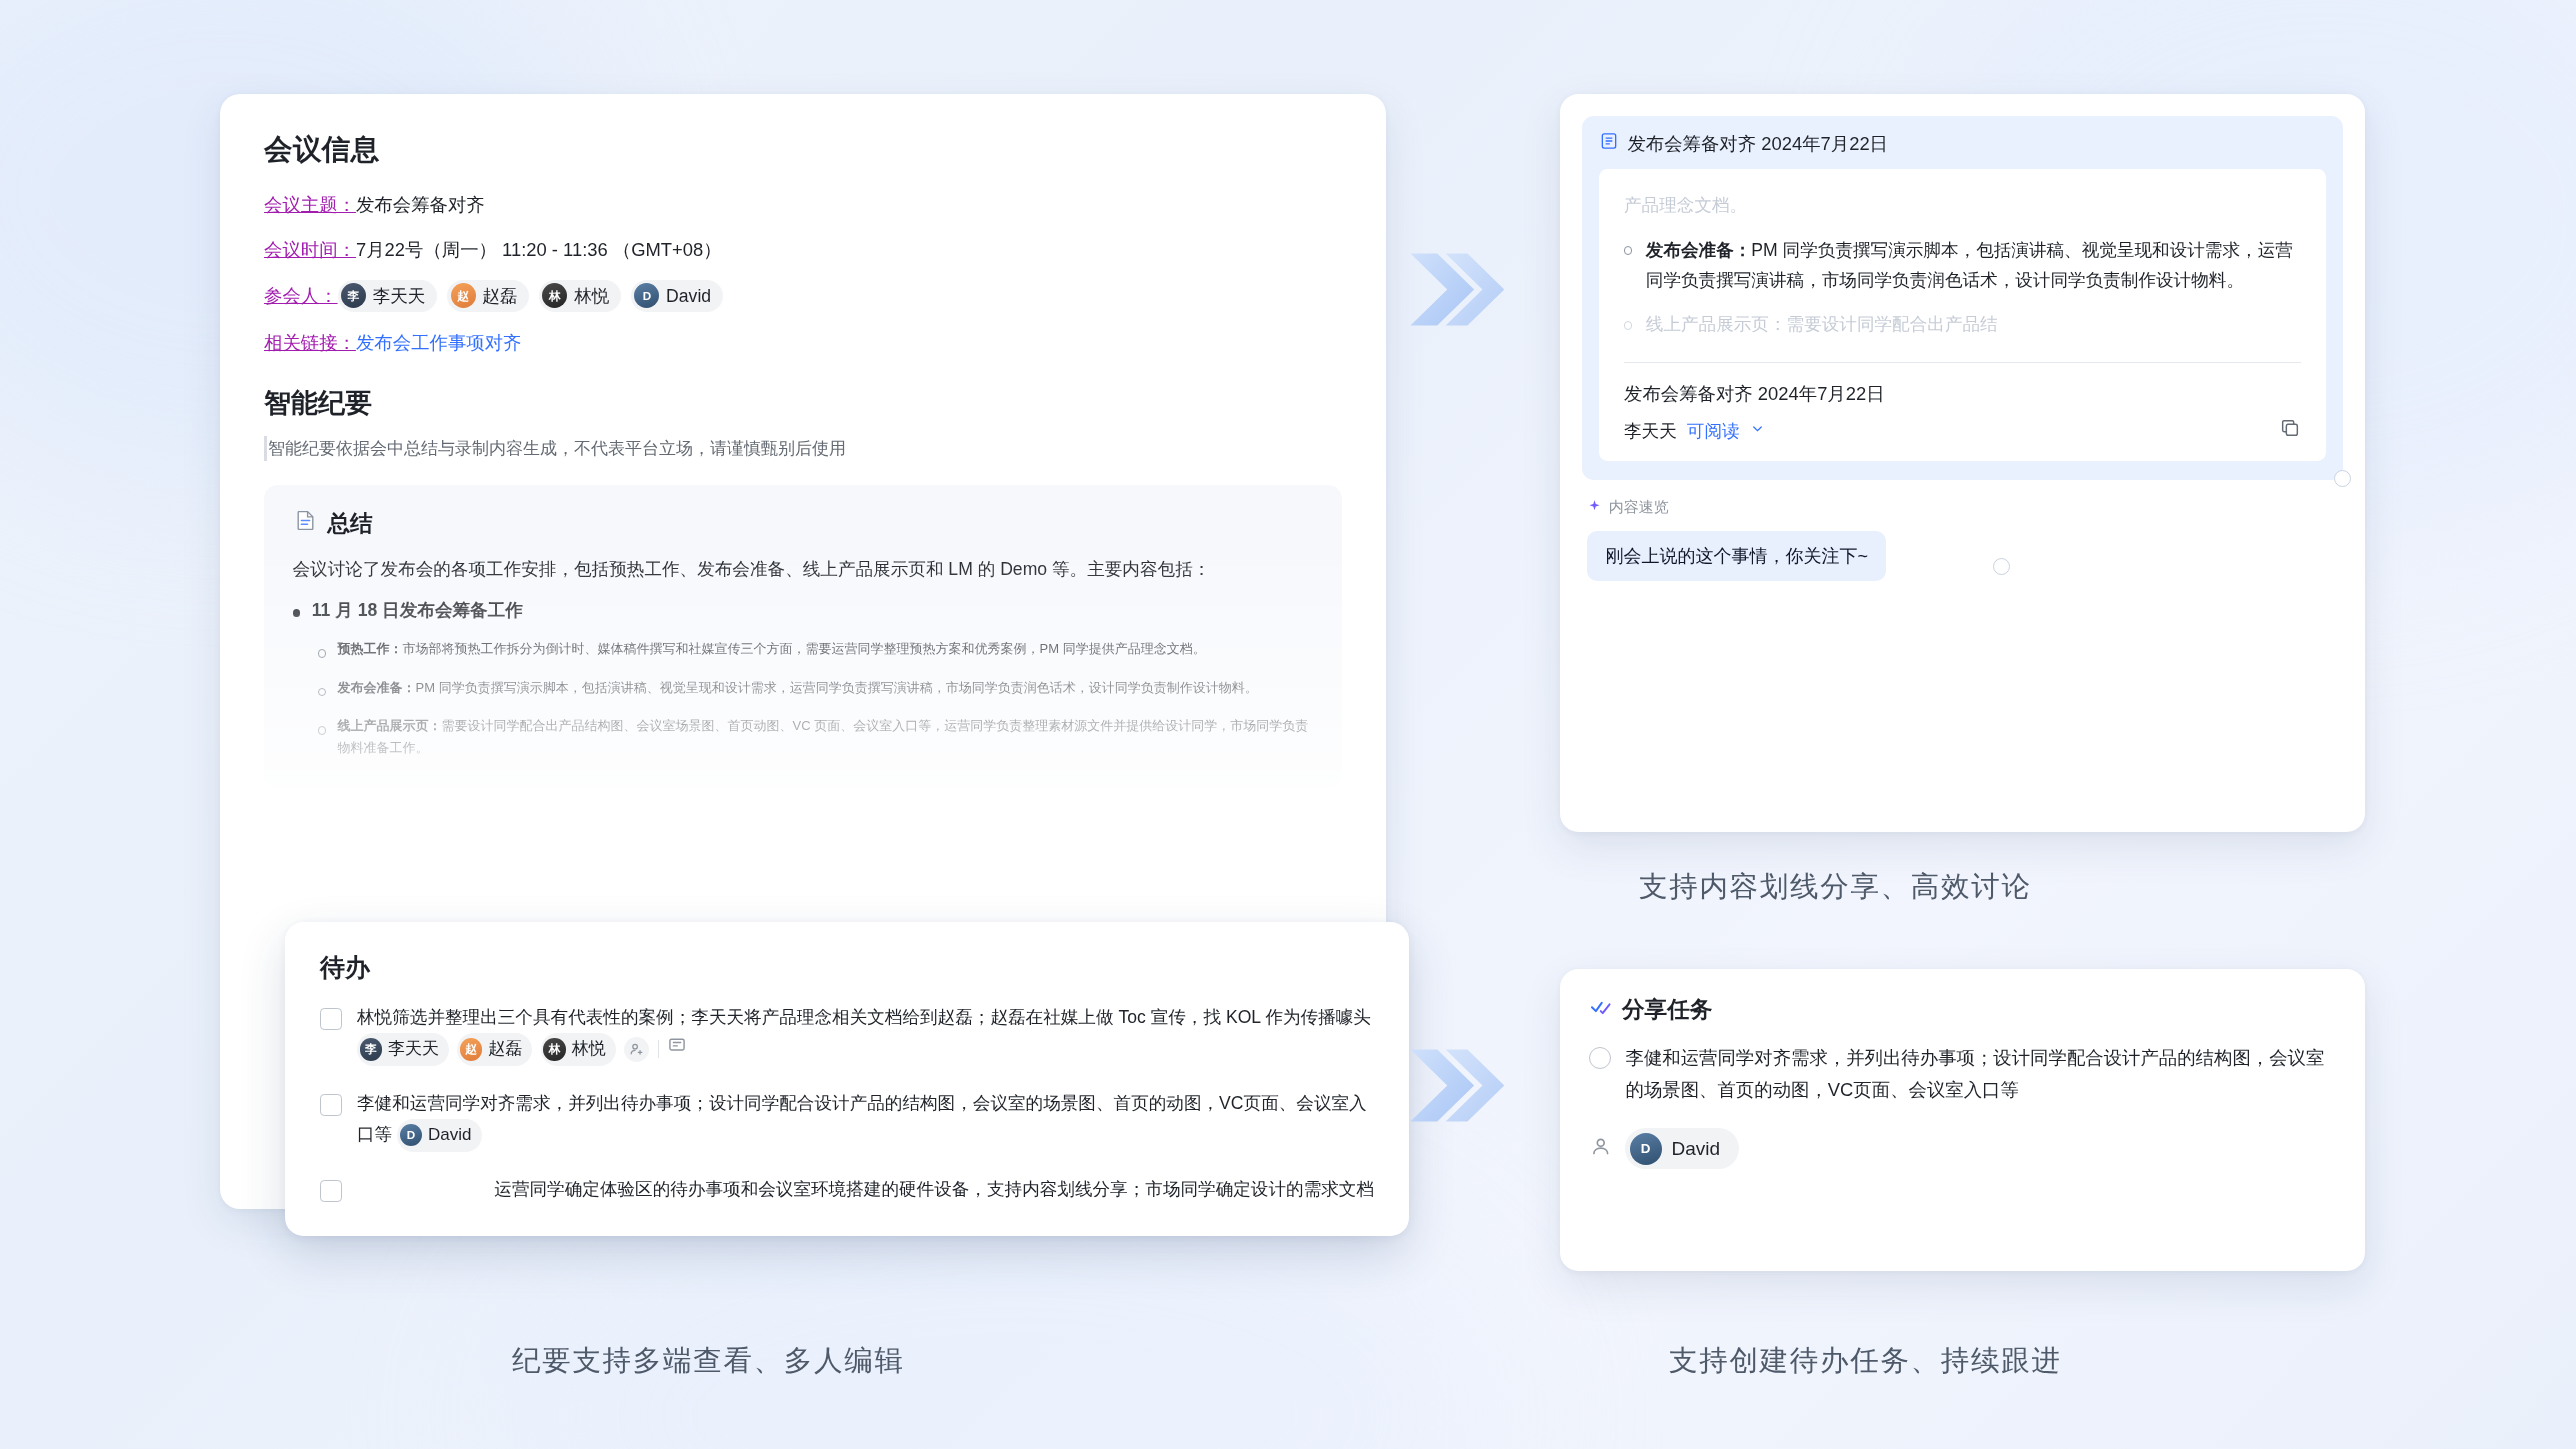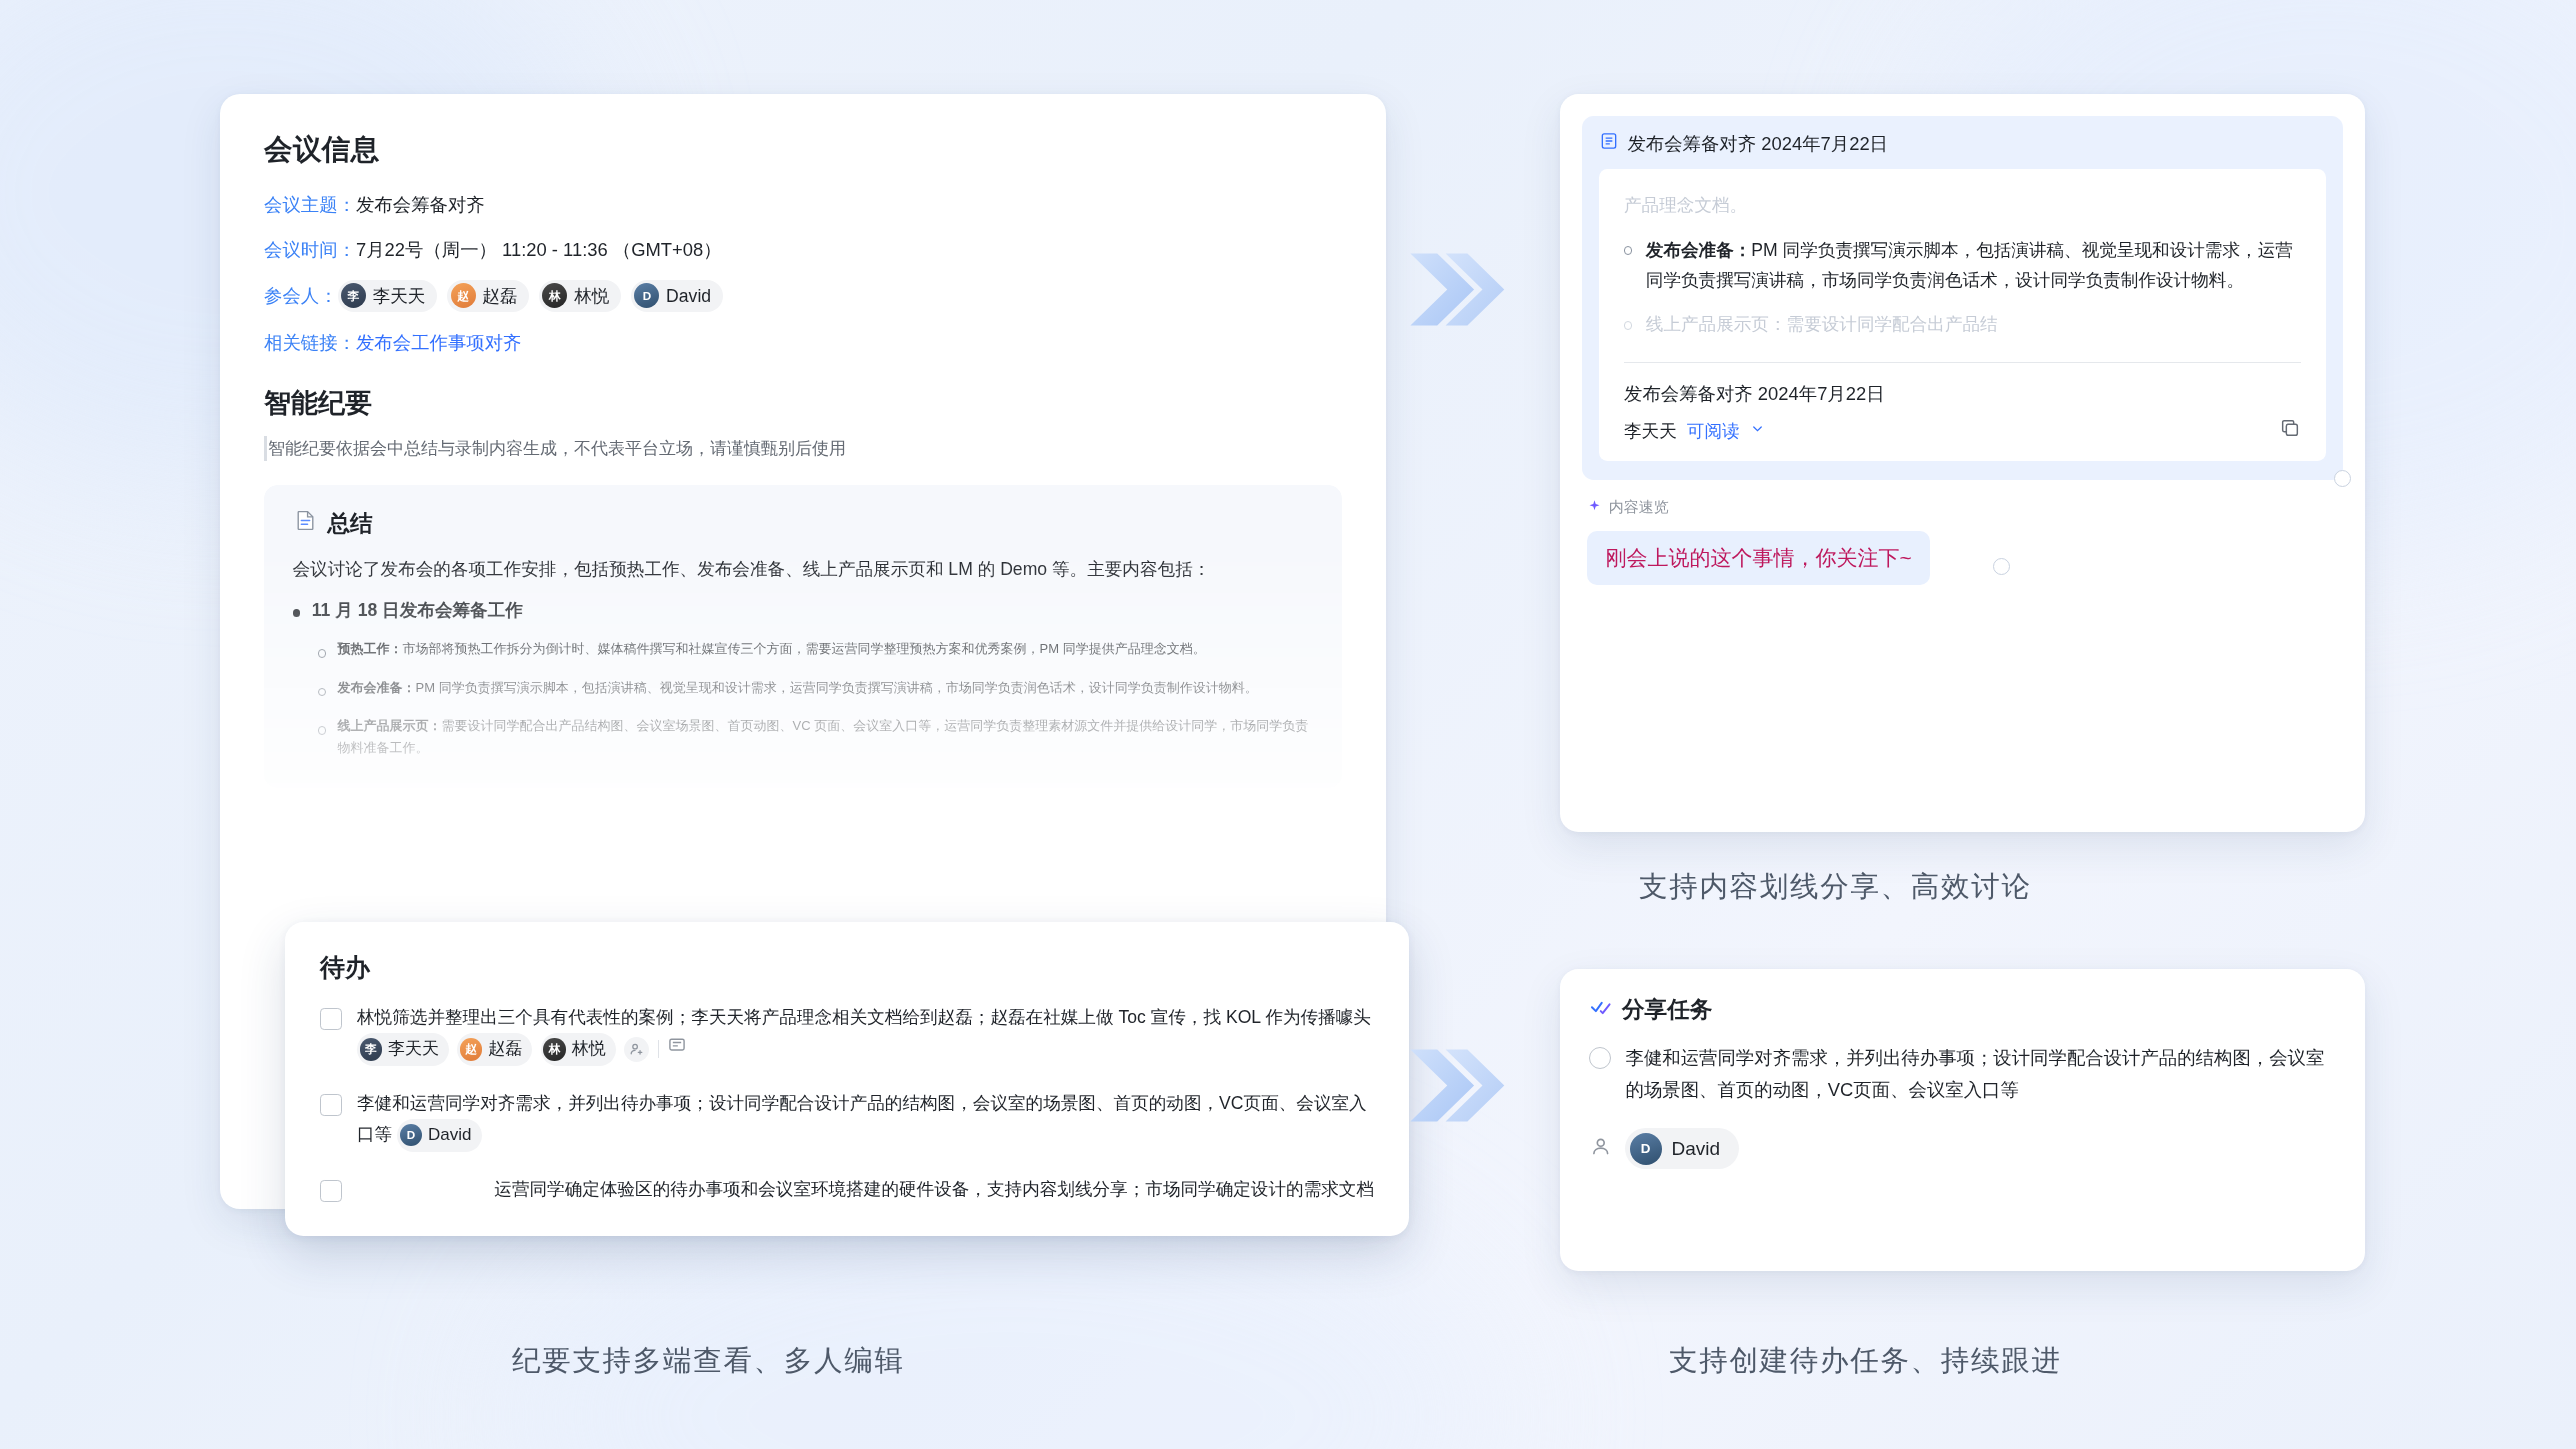--- a/index.html
+++ b/index.html
@@ -55,22 +55,23 @@
   }
   .info-row {
     display: flex;
     align-items: center;
     font-size: 18.4px;
     color: #1f2329;
     margin-bottom: 17px;
     line-height: 1.5;
   }
   .info-label {
-    color: #3b82f6;
+    color: #a21caf;
     white-space: nowrap;
+    text-decoration: underline;
   }
   .info-value { color: #1f2329; }
   .link-text { color: #3370ff; cursor: pointer; }
 
   .people { display: flex; align-items: center; gap: 10px; flex-wrap: wrap; }
   .person {
     display: inline-flex;
     align-items: center;
     gap: 6.7px;
     background: #f2f3f5;
@@ -239,22 +240,22 @@
     background: #fff; border: 1.7px solid #c9d2e0;
   }
   .speed-row {
     display: flex; align-items: center; gap: 6.7px;
     font-size: 15px; color: #8f959e;
     margin: 18.4px 0 13.4px 5px;
   }
   .chat-bubble {
     display: inline-block;
     background: #e8f0fe;
-    color: #be185d;
-    font-size: 21px;
+    color: #0f172a;
+    font-size: 18px;
     padding: 13.4px 18.4px;
     border-radius: 10px;
     margin-left: 5px;
   }
 
   
   #task-card {
     left: 1560px; top: 969px; width: 805px; height: 302px;
     padding: 25px 28.5px;
   }

